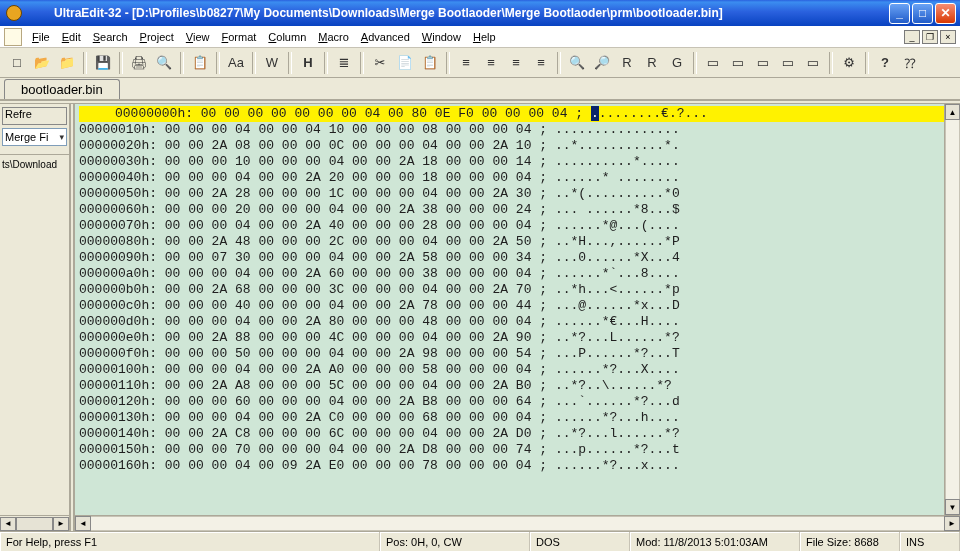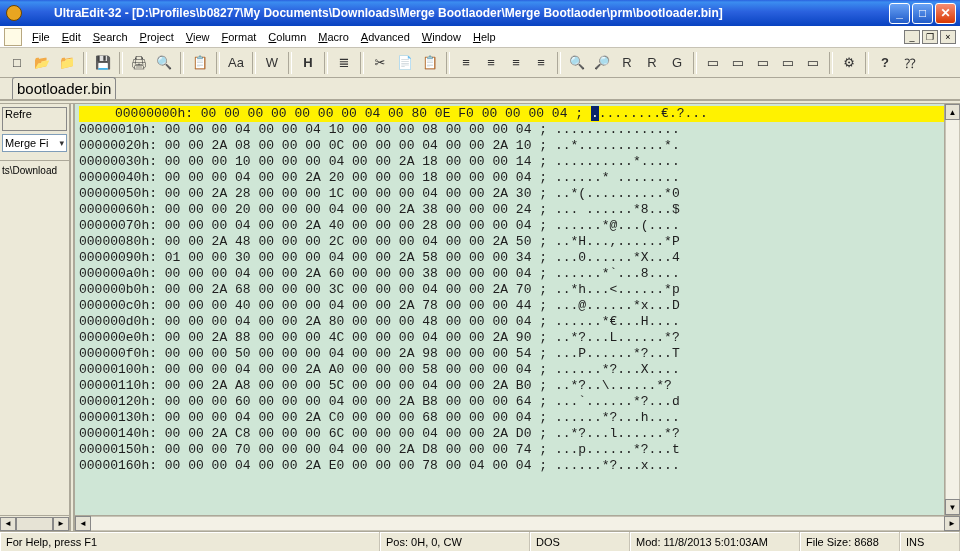--- a/index.html
+++ b/index.html
@@ -58,29 +58,29 @@
     width:22px; height:22px; display:flex; align-items:center; justify-content:center;
     font-size:13px; font-family:Arial; color:#333;
   }
   .tool-btn.bold { font-weight:bold; }
   .tabbar {
     background:#ece9d8; height:22px; border-bottom:1px solid #aca899; padding:2px 4px 0 4px;
     display:flex; align-items:flex-end;
   }
   .file-tab {
     border:1px solid #888; border-bottom:none; border-radius:3px 3px 0 0;
-    padding:2px 4px; background:#ece9d8; font-size:15px;margin-left:8px;
+    padding:2px 16px; background:#ece9d8; font-size:13px;
   }
   .workarea { flex:1; display:flex; overflow:hidden; }
   .left-panel {
     width:70px; background:#ece9d8; border-right:1px solid #aca899;
     display:flex; flex-direction:column;
   }
   .side-btn {
-    border:1px solid #888; background:#ece9d8; height:24px; font-size:11px;
+    border:1px solid #888; background:#ece9d8; height:18px; font-size:11px;
     margin:3px 2px 0 2px; padding:0 2px; text-align:left;
     overflow:hidden; white-space:nowrap;
   }
   .side-drop {
     border:1px solid #7f9db9; background:#fff; height:18px; font-size:11px;
     margin:3px 2px 0 2px; padding:0 2px; display:flex; align-items:center; position:relative;
   }
   .side-drop::after {
     content:"▾"; position:absolute; right:2px; font-size:9px; color:#333;
   }
@@ -237,34 +237,34 @@
       <div class="hex-body" id="hex-body">
           <div class="hex-row sel">00000000h: 00 00 00 00 00 00 00 04 00 80 0E F0 00 00 00 04 ; <span class="cursor-cell">.</span>........€.?...</div>
           <div class="hex-row">00000010h: 00 00 00 04 00 00 04 10 00 00 00 08 00 00 00 04 ; ................</div>
           <div class="hex-row">00000020h: 00 00 2A 08 00 00 00 0C 00 00 00 04 00 00 2A 10 ; ..*...........*.</div>
           <div class="hex-row">00000030h: 00 00 00 10 00 00 00 04 00 00 2A 18 00 00 00 14 ; ..........*.....</div>
           <div class="hex-row">00000040h: 00 00 00 04 00 00 2A 20 00 00 00 18 00 00 00 04 ; ......* ........</div>
           <div class="hex-row">00000050h: 00 00 2A 28 00 00 00 1C 00 00 00 04 00 00 2A 30 ; ..*(..........*0</div>
           <div class="hex-row">00000060h: 00 00 00 20 00 00 00 04 00 00 2A 38 00 00 00 24 ; ... ......*8...$</div>
           <div class="hex-row">00000070h: 00 00 00 04 00 00 2A 40 00 00 00 28 00 00 00 04 ; ......*@...(....</div>
           <div class="hex-row">00000080h: 00 00 2A 48 00 00 00 2C 00 00 00 04 00 00 2A 50 ; ..*H...,......*P</div>
-          <div class="hex-row">00000090h: 01 00 00 30 00 00 00 04 00 00 2A 58 00 00 00 34 ; ...0......*X...4</div>
+          <div class="hex-row">00000090h: 00 00 07 30 00 00 00 04 00 00 2A 58 00 00 00 34 ; ...0......*X...4</div>
           <div class="hex-row">000000a0h: 00 00 00 04 00 00 2A 60 00 00 00 38 00 00 00 04 ; ......*`...8....</div>
           <div class="hex-row">000000b0h: 00 00 2A 68 00 00 00 3C 00 00 00 04 00 00 2A 70 ; ..*h...&lt;......*p</div>
           <div class="hex-row">000000c0h: 00 00 00 40 00 00 00 04 00 00 2A 78 00 00 00 44 ; ...@......*x...D</div>
           <div class="hex-row">000000d0h: 00 00 00 04 00 00 2A 80 00 00 00 48 00 00 00 04 ; ......*€...H....</div>
           <div class="hex-row">000000e0h: 00 00 2A 88 00 00 00 4C 00 00 00 04 00 00 2A 90 ; ..*?...L......*?</div>
           <div class="hex-row">000000f0h: 00 00 00 50 00 00 00 04 00 00 2A 98 00 00 00 54 ; ...P......*?...T</div>
           <div class="hex-row">00000100h: 00 00 00 04 00 00 2A A0 00 00 00 58 00 00 00 04 ; ......*?...X....</div>
           <div class="hex-row">00000110h: 00 00 2A A8 00 00 00 5C 00 00 00 04 00 00 2A B0 ; ..*?..\......*?</div>
           <div class="hex-row">00000120h: 00 00 00 60 00 00 00 04 00 00 2A B8 00 00 00 64 ; ...`......*?...d</div>
           <div class="hex-row">00000130h: 00 00 00 04 00 00 2A C0 00 00 00 68 00 00 00 04 ; ......*?...h....</div>
           <div class="hex-row">00000140h: 00 00 2A C8 00 00 00 6C 00 00 00 04 00 00 2A D0 ; ..*?...l......*?</div>
           <div class="hex-row">00000150h: 00 00 00 70 00 00 00 04 00 00 2A D8 00 00 00 74 ; ...p......*?...t</div>
-          <div class="hex-row">00000160h: 00 00 00 04 00 00 2A E0 00 00 00 78 00 04 00 04 ; ......*?...x....</div>
+          <div class="hex-row">00000160h: 00 00 00 04 00 09 2A E0 00 00 00 78 00 00 00 04 ; ......*?...x....</div>
         </div>
       <div class="vscroll">
         <div class="sbtn">▲</div>
         <div class="strack"></div>
         <div class="sbtn">▼</div>
       </div>
     </div>
     <div class="hscroll">
       <div class="sbtn">◄</div>
       <div class="strack"></div>

